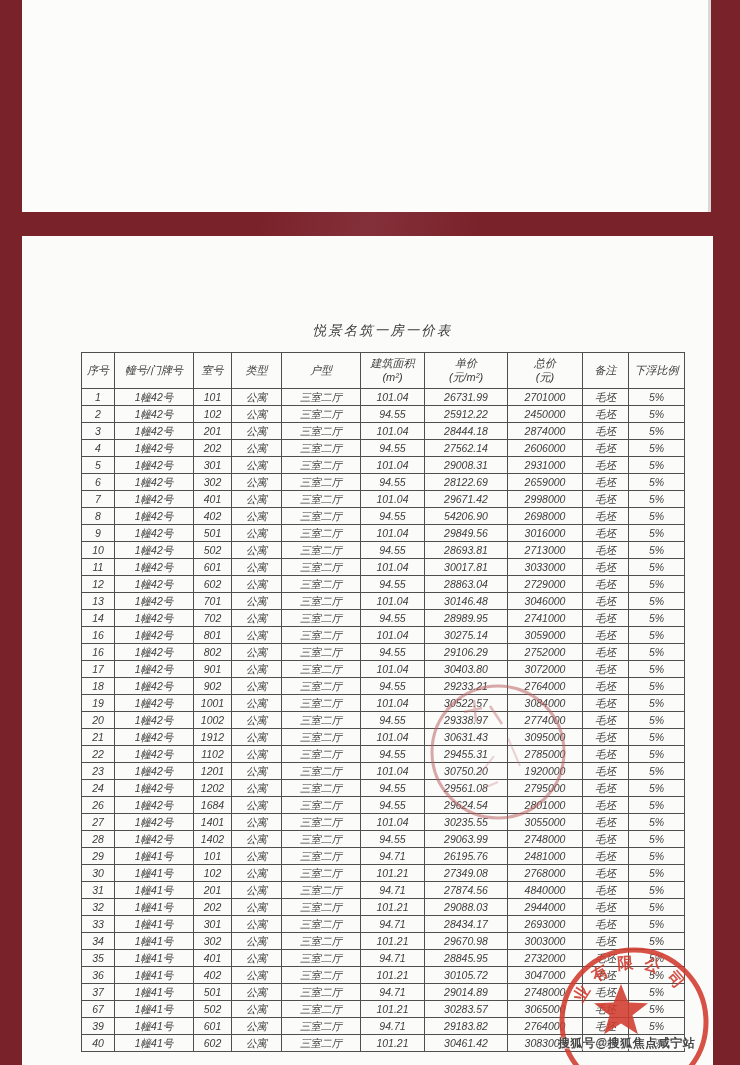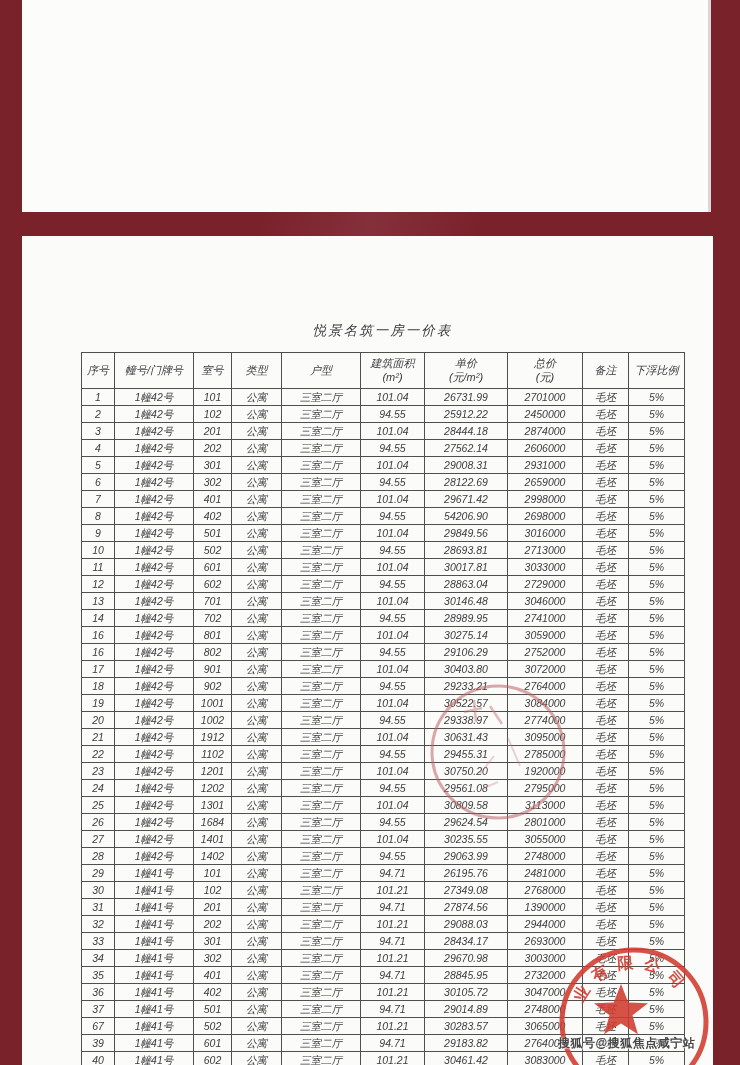--- a/index.html
+++ b/index.html
@@ -370,32 +370,20 @@
           <td>1202</td>
           <td>公寓</td>
           <td>三室二厅</td>
           <td>94.55</td>
           <td>29561.08</td>
           <td>2795000</td>
           <td>毛坯</td>
           <td>5%</td>
         </tr>
         <tr>
-          <td>25</td>
-          <td>1幢42号</td>
-          <td>1301</td>
-          <td>公寓</td>
-          <td>三室二厅</td>
-          <td>101.04</td>
-          <td>30809.58</td>
-          <td>3113000</td>
-          <td>毛坯</td>
-          <td>5%</td>
-        </tr>
-        <tr>
           <td>26</td>
           <td>1幢42号</td>
           <td>1684</td>
           <td>公寓</td>
           <td>三室二厅</td>
           <td>94.55</td>
           <td>29624.54</td>
           <td>2801000</td>
           <td>毛坯</td>
           <td>5%</td>
@@ -449,21 +437,21 @@
           <td>5%</td>
         </tr>
         <tr>
           <td>31</td>
           <td>1幢41号</td>
           <td>201</td>
           <td>公寓</td>
           <td>三室二厅</td>
           <td>94.71</td>
           <td>27874.56</td>
-          <td>1390000</td>
+          <td>4840000</td>
           <td>毛坯</td>
           <td>5%</td>
         </tr>
         <tr>
           <td>32</td>
           <td>1幢41号</td>
           <td>202</td>
           <td>公寓</td>
           <td>三室二厅</td>
           <td>101.21</td>

